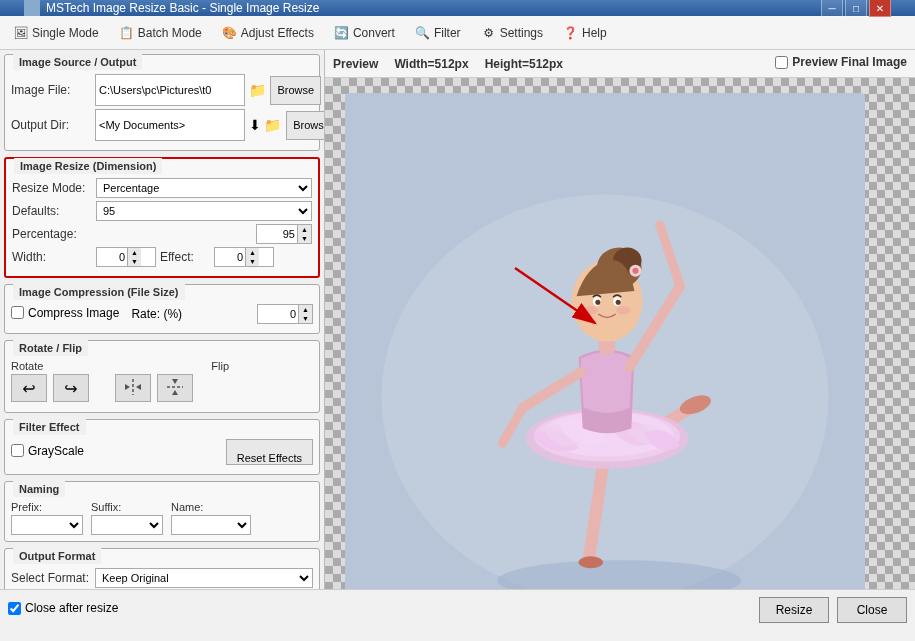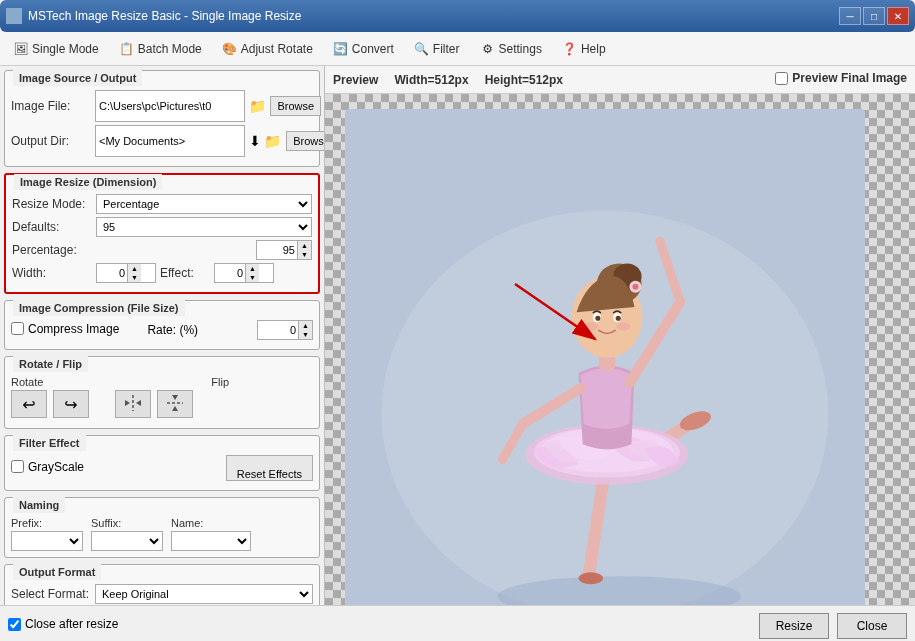--- a/index.html
+++ b/index.html
@@ -5,23 +5,22 @@
     * { box-sizing: border-box; margin: 0; padding: 0; }
     body { font-family: 'Segoe UI', Tahoma, sans-serif; font-size: 12px; background: #f0f0f0; width: 915px; height: 641px; overflow: hidden; }
 
     
     .title-bar {
       background: linear-gradient(to bottom, #4a7ab5, #2a5a9a);
       color: white;
       display: flex;
       align-items: center;
       justify-content: space-between;
-      padding: 4px 6px;
-      height: 32px;
-      border-radius: 6px;
+      padding: 4px 24px;
+      height: 16px;
     }
     .title-bar-left { display: flex; align-items: center; gap: 6px; font-size: 12px; }
     .title-bar-icon { width: 16px; height: 16px; background: #8ac; display: inline-block; }
     .title-bar-controls { display: flex; gap: 2px; }
     .title-btn {
       width: 22px; height: 18px; border: 1px solid rgba(255,255,255,0.4);
       background: rgba(255,255,255,0.1); color: white; font-size: 10px;
       cursor: pointer; display: flex; align-items: center; justify-content: center;
     }
     .title-btn.close { background: #c0392b; }
@@ -83,21 +82,21 @@
       align-items: center;
       margin-bottom: 3px;
       gap: 4px;
     }
     .form-label { width: 80px; font-size: 12px; color: #333; flex-shrink: 0; }
     .form-input {
       flex: 1; height: 32px; border: 1px solid #aaa; background: white;
       font-size: 11px; padding: 1px 3px;
     }
     .btn-browse {
-      height: 20px; padding: 0 6px; background: #e8e8e8;
+      height: 29px; padding: 0 6px; background: #e8e8e8;
       border: 1px solid #aaa; cursor: pointer; font-size: 11px;
       display: flex; align-items: center; gap: 2px;
     }
 
     
     .resize-section {
       border: 2px solid #cc0000 !important;
     }
 
     
@@ -227,21 +226,21 @@
   <div class="menu-item">
     <span class="menu-icon">🖼</span>
     <span>Single Mode</span>
   </div>
   <div class="menu-item">
     <span class="menu-icon">📋</span>
     <span>Batch Mode</span>
   </div>
   <div class="menu-item">
     <span class="menu-icon">🎨</span>
-    <span>Adjust Rotate</span>
+    <span>Adjust Effects</span>
   </div>
   <div class="menu-item">
     <span class="menu-icon">🔄</span>
     <span>Convert</span>
   </div>
   <div class="menu-item">
     <span class="menu-icon">🔍</span>
     <span>Filter</span>
   </div>
   <div class="menu-item">
@@ -331,21 +330,21 @@
     </div>
 
     <div class="section-group">
       <div class="section-title">Image Compression (File Size)</div>
       <div class="section-content">
         <div class="form-row">
           <div class="checkbox-row">
             <input type="checkbox" style="">
             <span>Compress Image</span>
           </div>
-          <span style="margin-left:24px;">Rate: (%)</span>
+          <span style="margin-left:8px;">Rate: (%)</span>
           <div style="flex:1;"></div>
           <div class="number-input-wrap">
             <input type="text" value="0" style="">
             <div class="spinner-btns">
               <button class="spinner-btn">▲</button>
               <button class="spinner-btn">▼</button>
             </div>
           </div>
         </div>
       </div>

